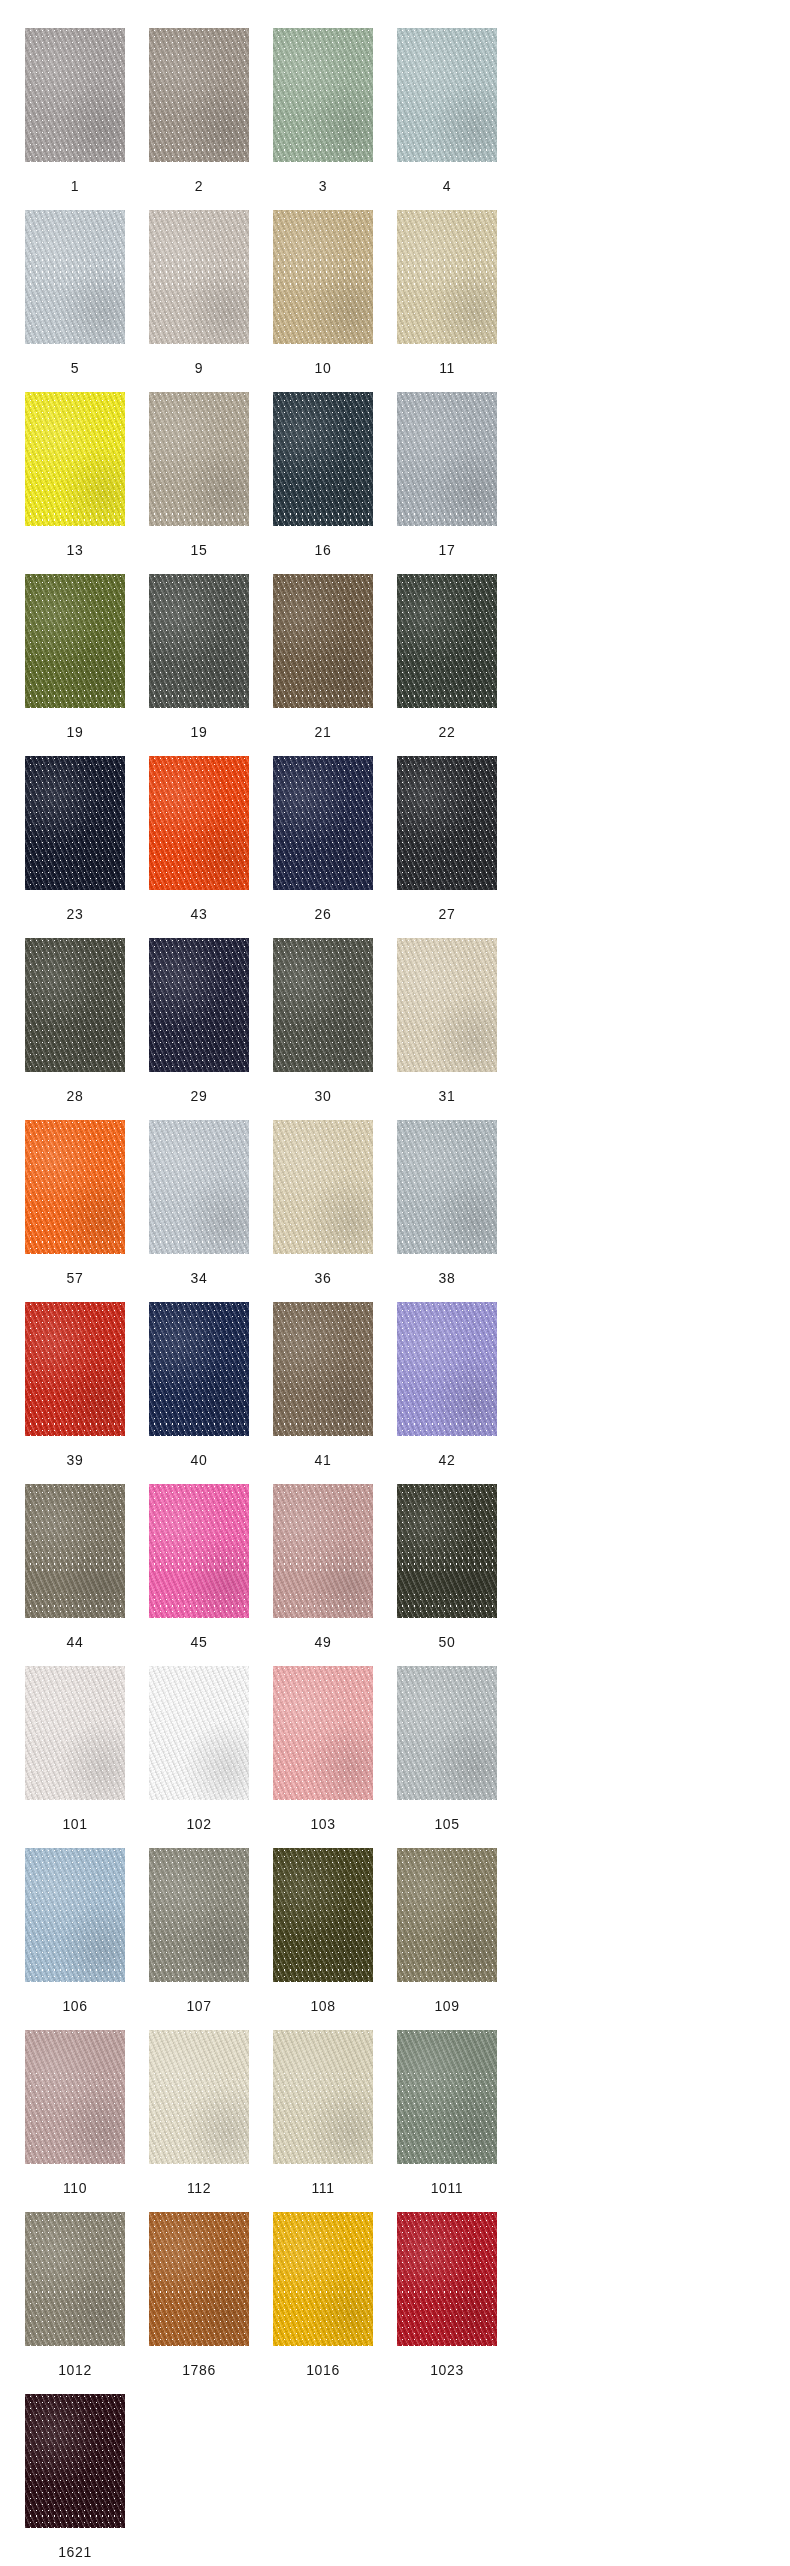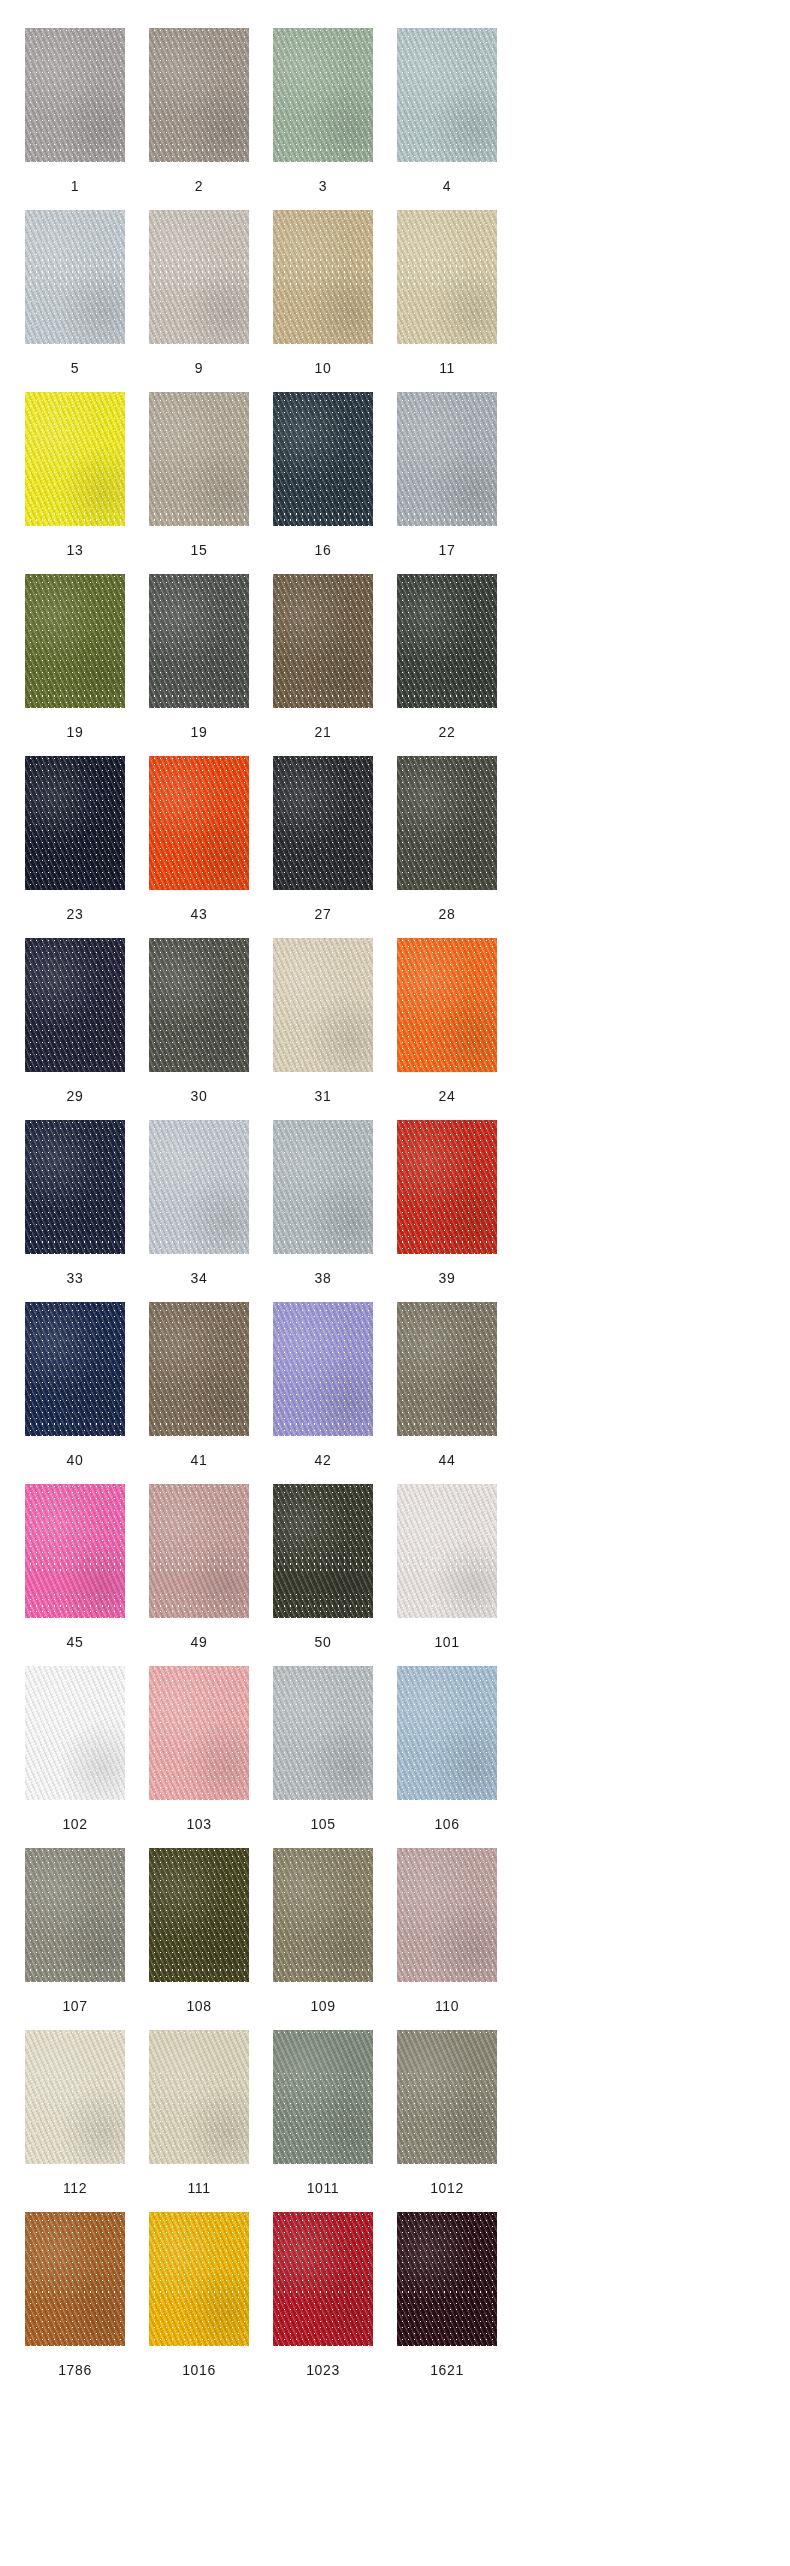--- a/index.html
+++ b/index.html
@@ -216,20 +216,26 @@
         <div class="swatch-label">23</div>
       </div>
       <div class="swatch-cell">
         <div class="swatch-chip-wrap">
           <div class="swatch-chip" style="background-color: rgb(240, 64, 8);"></div>
         </div>
         <div class="swatch-label">43</div>
       </div>
       <div class="swatch-cell">
         <div class="swatch-chip-wrap">
+          <div class="swatch-chip" style="background-color: rgb(27, 33, 66);"></div>
+        </div>
+        <div class="swatch-label">26</div>
+      </div>
+      <div class="swatch-cell">
+        <div class="swatch-chip-wrap">
           <div class="swatch-chip" style="background-color: rgb(36, 38, 42);"></div>
         </div>
         <div class="swatch-label">27</div>
       </div>
       <div class="swatch-cell">
         <div class="swatch-chip-wrap">
           <div class="swatch-chip" style="background-color: rgb(70, 72, 60);"></div>
         </div>
         <div class="swatch-label">28</div>
       </div>
@@ -248,33 +254,33 @@
       <div class="swatch-cell">
         <div class="swatch-chip-wrap">
           <div class="swatch-chip" style="background-color: rgb(222, 211, 187);"></div>
         </div>
         <div class="swatch-label">31</div>
       </div>
       <div class="swatch-cell">
         <div class="swatch-chip-wrap">
           <div class="swatch-chip" style="background-color: rgb(251, 102, 22);"></div>
         </div>
-        <div class="swatch-label">24</div>
-      </div>
-      <div class="swatch-cell">
-        <div class="swatch-chip-wrap">
-          <div class="swatch-chip" style="background-color: rgb(23, 30, 57);"></div>
-        </div>
-        <div class="swatch-label">33</div>
+        <div class="swatch-label">57</div>
       </div>
       <div class="swatch-cell">
         <div class="swatch-chip-wrap">
           <div class="swatch-chip" style="background-color: rgb(195, 203, 210);"></div>
         </div>
         <div class="swatch-label">34</div>
+      </div>
+      <div class="swatch-cell">
+        <div class="swatch-chip-wrap">
+          <div class="swatch-chip" style="background-color: rgb(222, 210, 180);"></div>
+        </div>
+        <div class="swatch-label">36</div>
       </div>
       <div class="swatch-cell">
         <div class="swatch-chip-wrap">
           <div class="swatch-chip" style="background-color: rgb(178, 188, 193);"></div>
         </div>
         <div class="swatch-label">38</div>
       </div>
       <div class="swatch-cell">
         <div class="swatch-chip-wrap">
           <div class="swatch-chip" style="background-color: rgb(204, 36, 21);"></div>

